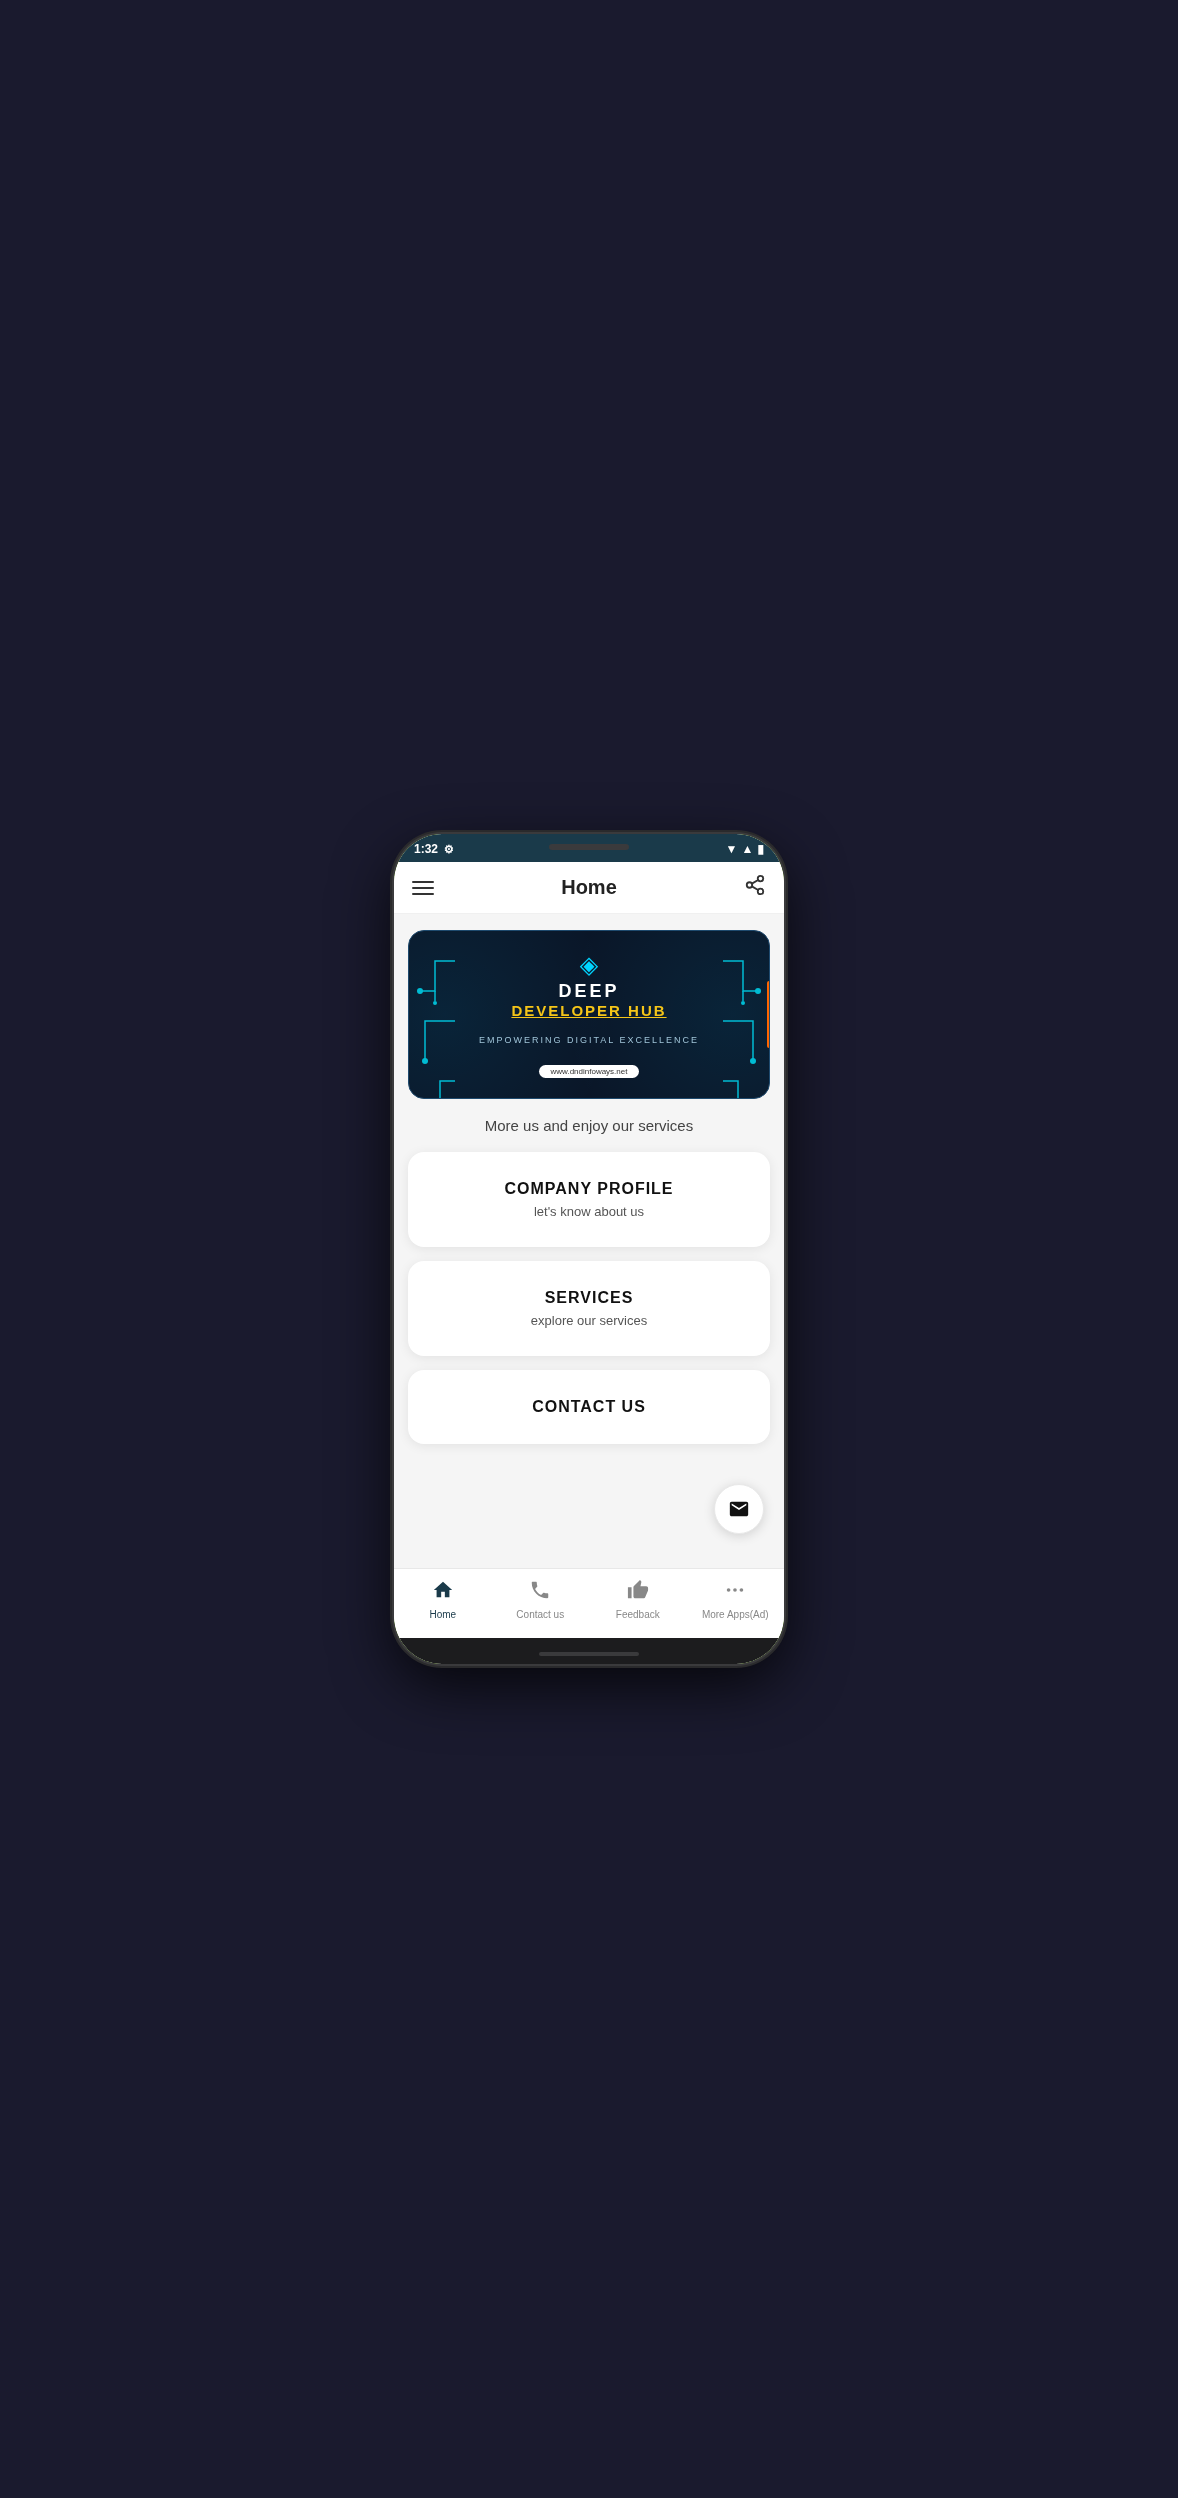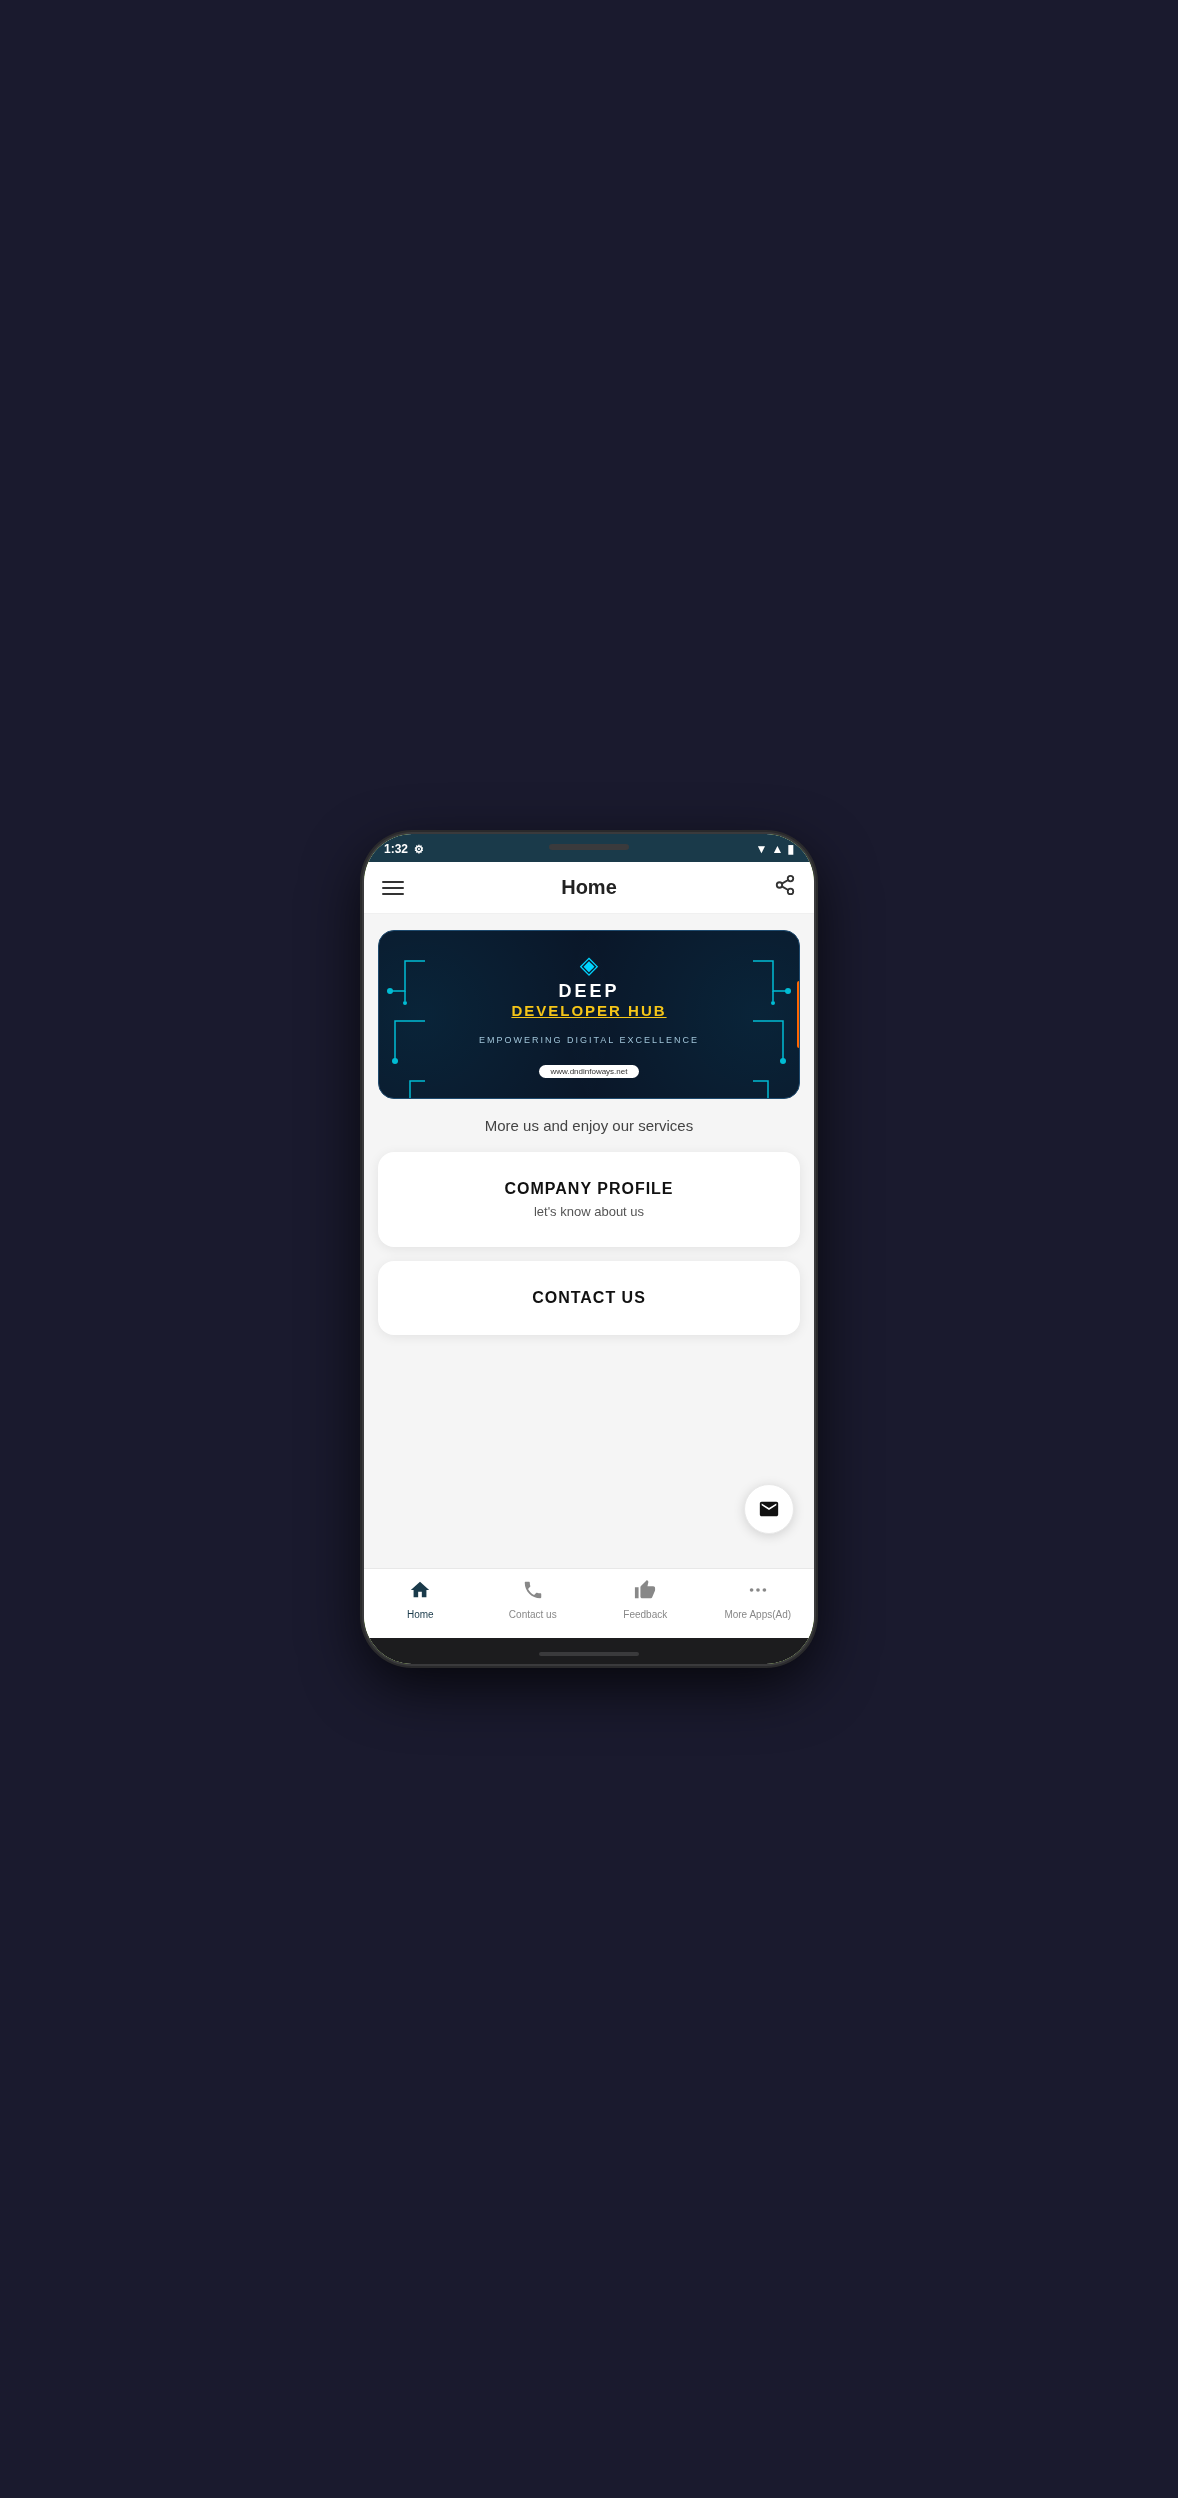--- a/index.html
+++ b/index.html
@@ -7,21 +7,21 @@
     body {
       background: #1a1a2e;
       display: flex;
       justify-content: center;
       align-items: center;
       min-height: 100vh;
       font-family: 'Segoe UI', Arial, sans-serif;
     }
 
     .phone-frame {
-      width: 450px;
+      width: 390px;
       height: 830px;
       background: #4d7c0f;
       border-radius: 48px;
       position: relative;
       box-shadow: 0 0 0 2px #3a3a3c, 0 0 0 4px #2a2a2c, 0 20px 60px rgba(0,0,0,0.8);
       overflow: hidden;
       padding-left: 24px;
     }
 
     
@@ -413,20 +413,24 @@
         <div class="banner-url">www.dndinfoways.net</div>
       </div>
 
       <div class="join-text">More us and enjoy our services</div>
 
       <div class="menu-card">
         <div class="menu-card-title">COMPANY PROFILE</div>
         <div class="menu-card-subtitle">let's know about us</div>
       </div>
 
+      <div class="menu-card">
+        <div class="menu-card-title">SERVICES</div>
+        <div class="menu-card-subtitle">explore our services</div>
+      </div>
 
       <div class="menu-card">
         <div class="menu-card-title">CONTACT US</div>
       </div>
 
     </div>
 
     <div class="float-btn">
       <svg viewBox="0 0 24 24" fill="#111">
         <path d="M20 4H4c-1.1 0-2 .9-2 2v12c0 1.1.9 2 2 2h16c1.1 0 2-.9 2-2V6c0-1.1-.9-2-2-2zm0 4l-8 5-8-5V6l8 5 8-5v2z"></path>

